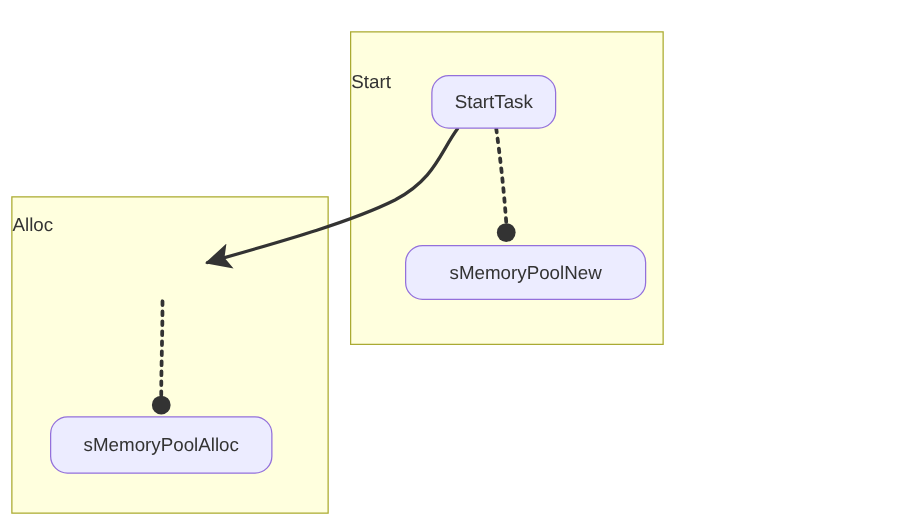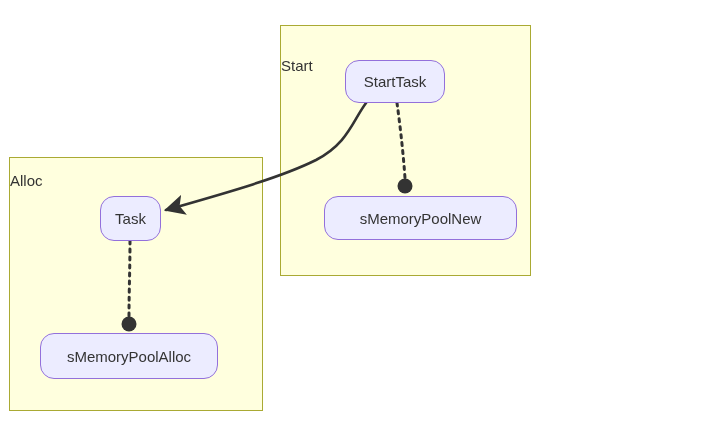--- a/index.html
+++ b/index.html
@@ -99,21 +99,18 @@
   </svg>
 
   <div class="node" id="node-starttask">
     <span>StartTask</span>
   </div>
 
   <div class="node" id="node-smemorypoolnew">
     <span>sMemoryPoolNew</span>
   </div>
 
-  <div class="node" id="node-task">
-    <span>Task</span>
-  </div>
 
   <div class="node" id="node-smemorypoolalloc">
     <span>sMemoryPoolAlloc</span>
   </div>
 
 </div>
 
 </body></html>

